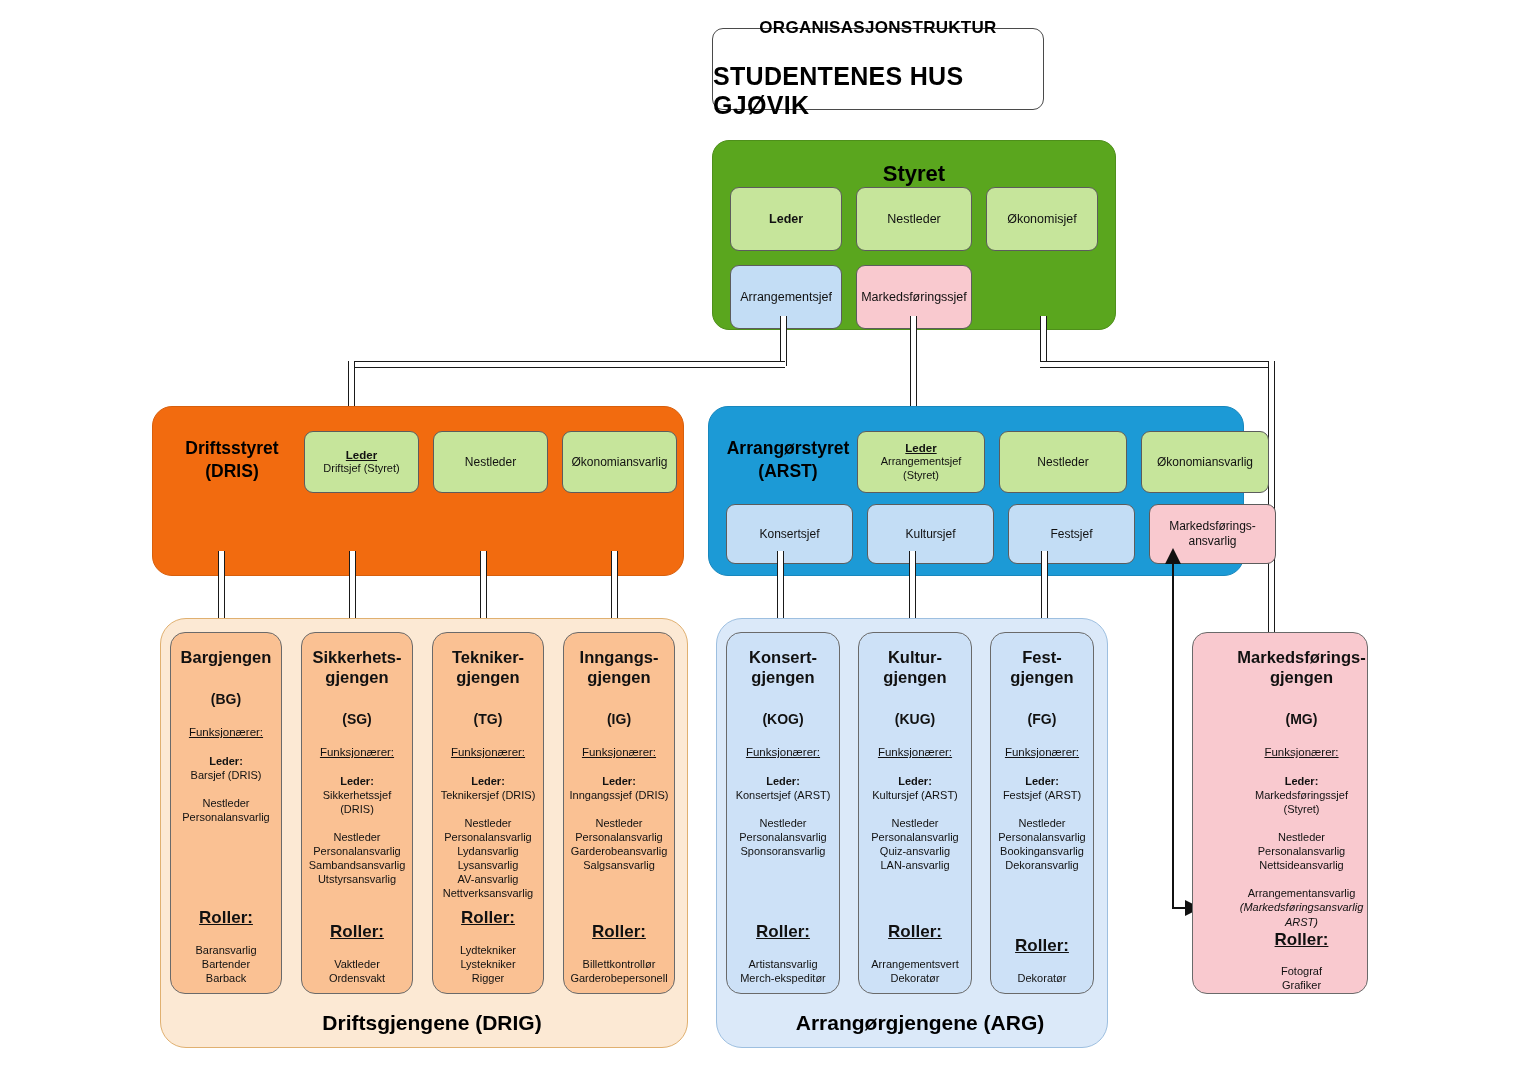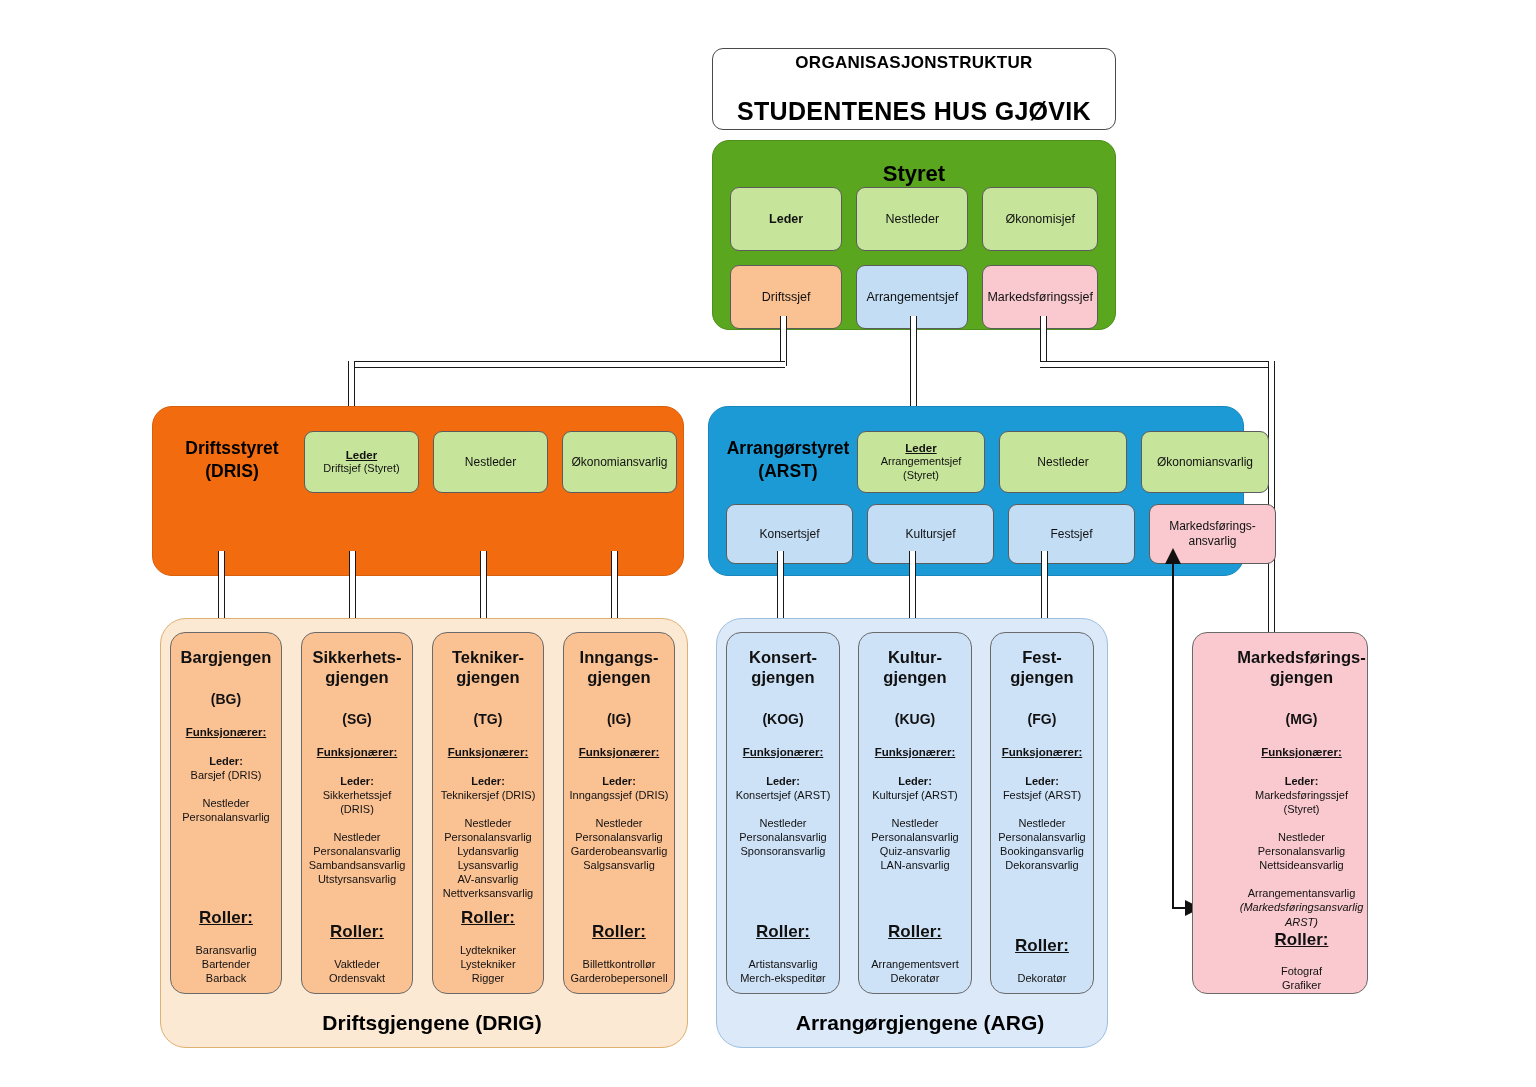--- a/index.html
+++ b/index.html
@@ -14,25 +14,24 @@
     background:#ffffff;
     overflow:hidden;
   }
 
   
   .abs{position:absolute;box-sizing:border-box;}
   .ctr{display:flex;align-items:center;justify-content:center;text-align:center;}
 
   
   #title-card{
-    left:712px;top:28px;width:404px;height:82px;
+    left:712px;top:28px;width:332px;height:82px;
     background:#ffffff;border:1.6px solid #4a4a4a;border-radius:11px;
     display:flex;flex-direction:column;align-items:center;justify-content:center;
     gap:24px;
-    margin-top:20px;
   }
   #title-card .line1{font-size:17px;font-weight:bold;letter-spacing:.3px;color:#000;}
   #title-card .line2{font-size:25px;font-weight:bold;letter-spacing:.3px;color:#000;}
 
   
   #styret{
     left:712px;top:140px;width:404px;height:190px;
     background:#5aa61e;border:1.4px solid #4e8f1b;border-radius:17px;
   }
   #styret .board-title{
@@ -92,21 +91,21 @@
     display:flex;flex-direction:column;align-items:center;
     font-size:11px;color:#111;line-height:1.28;text-align:center;
     box-sizing:border-box;
   }
   .gjeng.wide{width:176px;}
   .g-orange{background:#fac193;}
   .g-blue{background:#cde1f7;}
   .g-pink{background:#f9c9cf;padding-left:48px;}
   .g-name{font-size:16.5px;font-weight:bold;line-height:1.22;}
   .g-abbr{font-size:14px;font-weight:bold;margin-top:24px;}
-  .g-head{font-size:11.5px;font-weight:bold;text-decoration:underline;margin-top:16px;}
+  .g-head{font-size:11.5px;font-weight:normal;text-decoration:underline;margin-top:16px;}
   .g-leader-lbl{font-weight:bold;margin-top:14px;}
   .g-leader-val{}
   .g-list{margin-top:14px;}
   .g-ital{font-style:italic;}
   .g-roles-head{font-size:17px;font-weight:bold;text-decoration:underline;}
   .g-roles-list{margin-top:14px;}
   .spacer{flex:1 1 auto;}
 
   
   .dl-v{position:absolute;width:5px;background:#ffffff;
@@ -131,23 +130,20 @@
     <div class="styret-grid">
       <div class="styret-cell ctr c-green bold">
         <span>Leder</span>
       </div>
       <div class="styret-cell ctr c-green">
         <span>Nestleder</span>
       </div>
       <div class="styret-cell ctr c-green">
         <span>Økonomisjef</span>
       </div>
-      <div class="styret-cell ctr c-orange">
-        <span>Driftssjef</span>
-      </div>
       <div class="styret-cell ctr c-blue">
         <span>Arrangementsjef</span>
       </div>
       <div class="styret-cell ctr c-pink">
         <span>Markedsføringssjef</span>
       </div>
     </div>
   </div>
 
   <div class="dl-v" style="left:780px;top:316px;height:50px;"></div>

